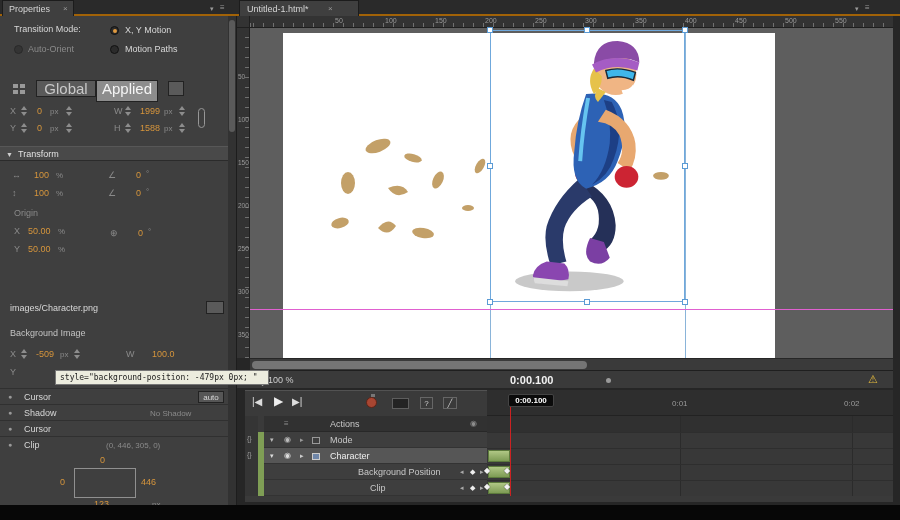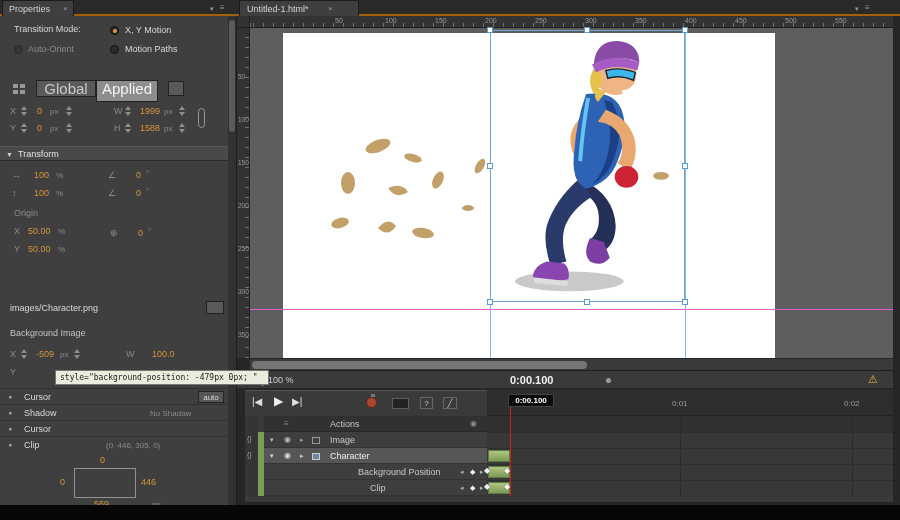--- a/index.html
+++ b/index.html
@@ -183,21 +183,21 @@
   <div class="a rowline" style="left:0;top:436px;width:229px;height:16px">
     <span class="a f7" style="left:8px;top:4px;color:#9a9a9a">●</span>
     <span class="a f9 wht" style="left:24px;top:3px">Clip</span>
     <span class="a f8 dim" style="left:106px;top:4px">(0, 446, 305, 0)</span>
   </div>
 
   <div class="a" style="left:74px;top:468px;width:62px;height:30px;border:1px solid #909090"></div>
   <span class="a f9 org" style="left:100px;top:455px">0</span>
   <span class="a f9 org" style="left:60px;top:477px">0</span>
   <span class="a f9 org" style="left:141px;top:477px">446</span>
-  <span class="a f9 org" style="left:94px;top:499px">569</span>
+  <span class="a f9 org" style="left:94px;top:499px">123</span>
   <span class="a f8 dim" style="left:152px;top:500px">px</span>
 
   <div class="a" style="left:228px;top:16px;width:8px;height:489px;background:#323232">
     <div class="a" style="left:1px;top:4px;width:6px;height:112px;background:#5a5a5a;border-radius:3px"></div>
   </div>
 
   <div class="a tabbar" style="left:237px;top:0;width:663px;height:16px">
     <div class="a tab" style="left:2px;top:0;width:120px;height:16px">
       <span class="a" style="left:7px;top:3px">Untitled-1.html*</span>
       <span class="a f8" style="left:88px;top:3px;color:#999">×</span>
@@ -328,21 +328,21 @@
   <div class="a" style="left:264px;top:416px;width:223px;height:16px;background:#313131;border-bottom:1px solid #282828">
     <span class="a f8" style="left:20px;top:3px;color:#8d8d8d">≡</span>
     <span class="a tlrowlbl" style="left:66px;top:3px">Actions</span>
     <span class="a f8" style="left:206px;top:3px;color:#8d8d8d">◉</span>
   </div>
   <div class="a" style="left:264px;top:432px;width:223px;height:16px;background:#3e3e3e;border-bottom:1px solid #333">
     <span class="a f7" style="left:6px;top:4px;color:#bbb">▾</span>
     <span class="a f8" style="left:20px;top:3px;color:#bbb">◉</span>
     <span class="a f7" style="left:36px;top:4px;color:#999">▸</span>
     <span class="a" style="left:48px;top:5px;width:8px;height:7px;border:1px solid #999"></span>
-    <span class="a tlrowlbl" style="left:66px;top:3px">Image</span>
+    <span class="a tlrowlbl" style="left:66px;top:3px">Mode</span>
   </div>
   <div class="a" style="left:264px;top:448px;width:223px;height:16px;background:#565656;border-bottom:1px solid #333">
     <span class="a f7" style="left:6px;top:4px;color:#ddd">▾</span>
     <span class="a f8" style="left:20px;top:3px;color:#ddd">◉</span>
     <span class="a f7" style="left:36px;top:4px;color:#ccc">▸</span>
     <span class="a" style="left:48px;top:5px;width:8px;height:7px;border:1px solid #ccc;background:#6f86a8"></span>
     <span class="a tlrowlbl" style="left:66px;top:3px;color:#efefef">Character</span>
   </div>
   <div class="a" style="left:264px;top:464px;width:223px;height:16px;background:#3e3e3e;border-bottom:1px solid #333">
     <span class="a tlrowlbl" style="left:94px;top:3px">Background Position</span>

